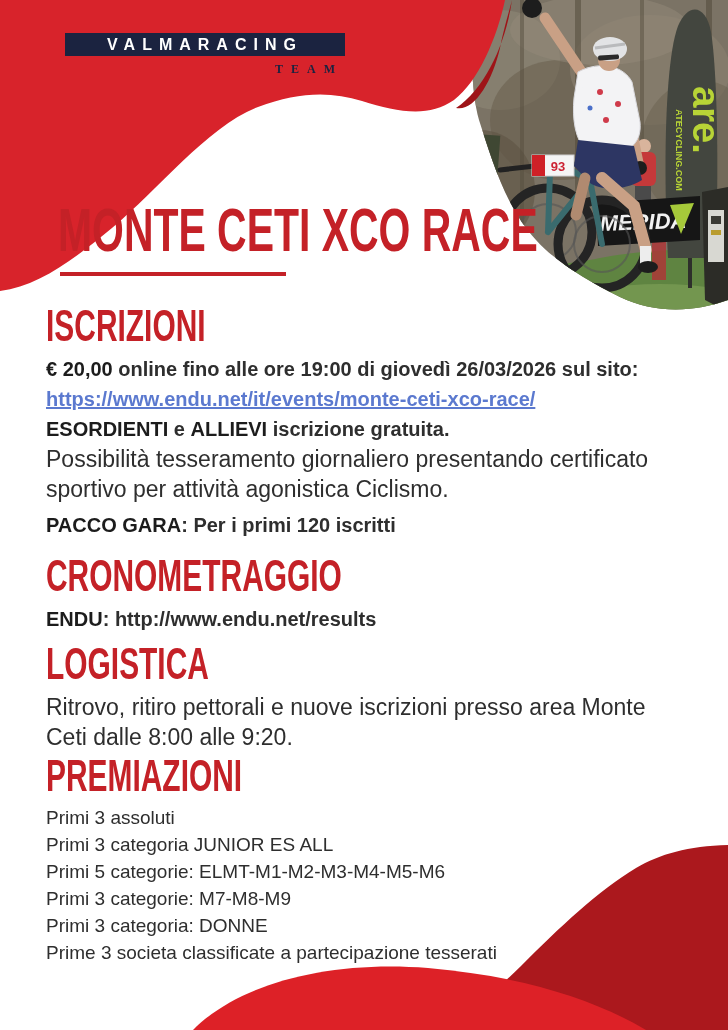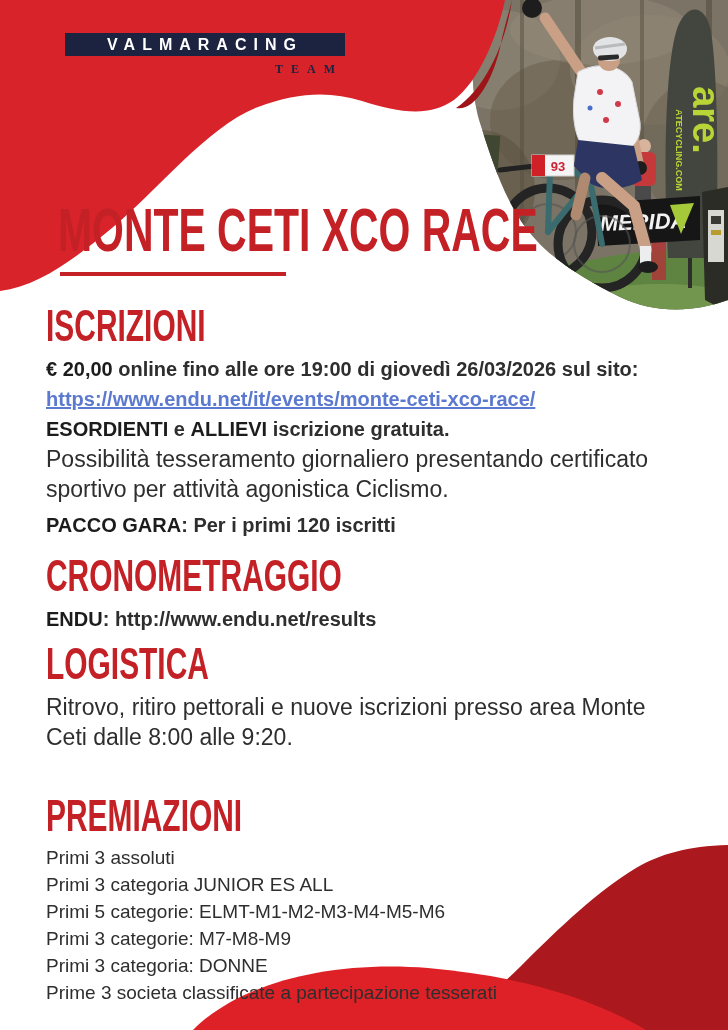--- a/index.html
+++ b/index.html
@@ -26,21 +26,21 @@
   .sec h2{margin:0 0 8px 0;color:#c42127;font-weight:bold;font-size:44px;line-height:40px;
     transform:scaleX(0.68);transform-origin:left top;white-space:nowrap;}
   .line{margin:0;font-size:20px;line-height:30px;color:#2e2e2e;font-weight:bold;}
   .line b{color:#1c1c1c;}
   .para{margin:0;font-size:23px;line-height:30px;color:#2e2e2e;}
   .link{color:#5b79cf;text-decoration:underline;cursor:pointer;}
   .sec-iscr{top:306px;}
   .pacco{margin-top:6px;}
   .sec-crono{top:556px;}
   .sec-logi{top:644px;}
-  .sec-prem{top:756px;margin-top:40px;}
+  .sec-prem{top:756px;}
   .prem-line{margin:0;font-size:19px;line-height:27px;color:#2e2e2e;}
 </style>
 </head>
 <body>
 
 <div class="page">
 
   <svg class="bg" width="728" height="1030" viewBox="0 0 728 1030">
     <defs>
       <clipPath id="photoClip">

